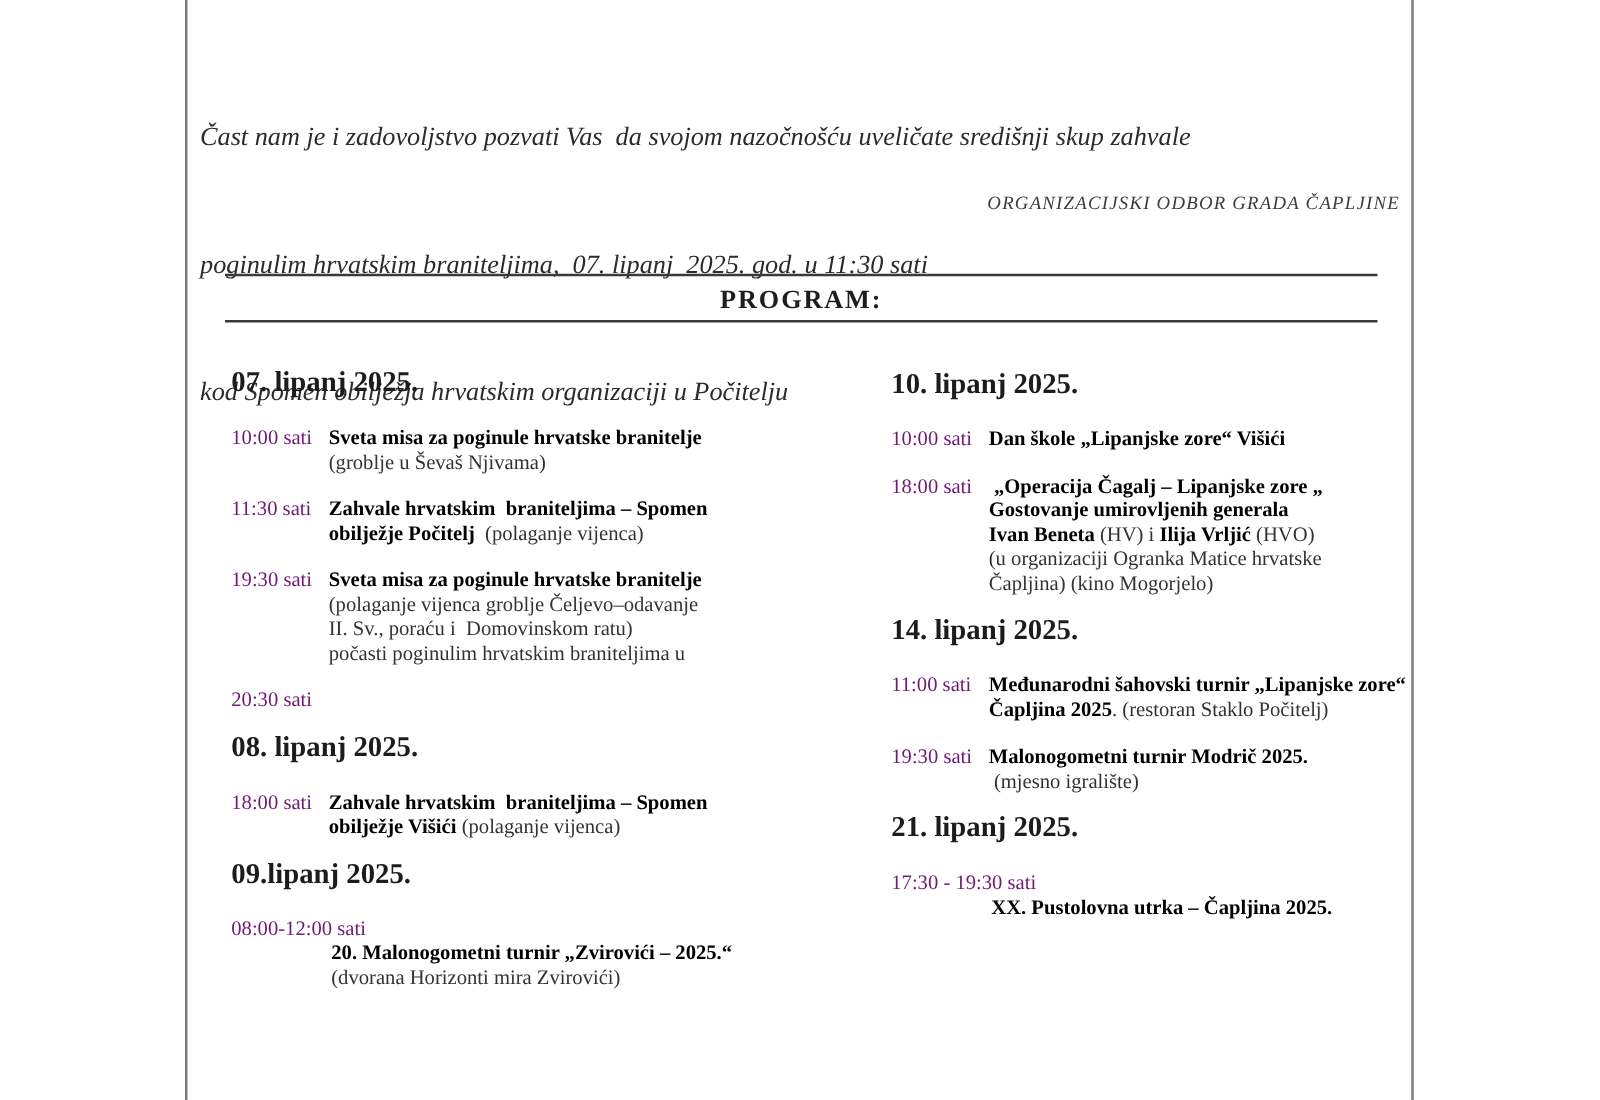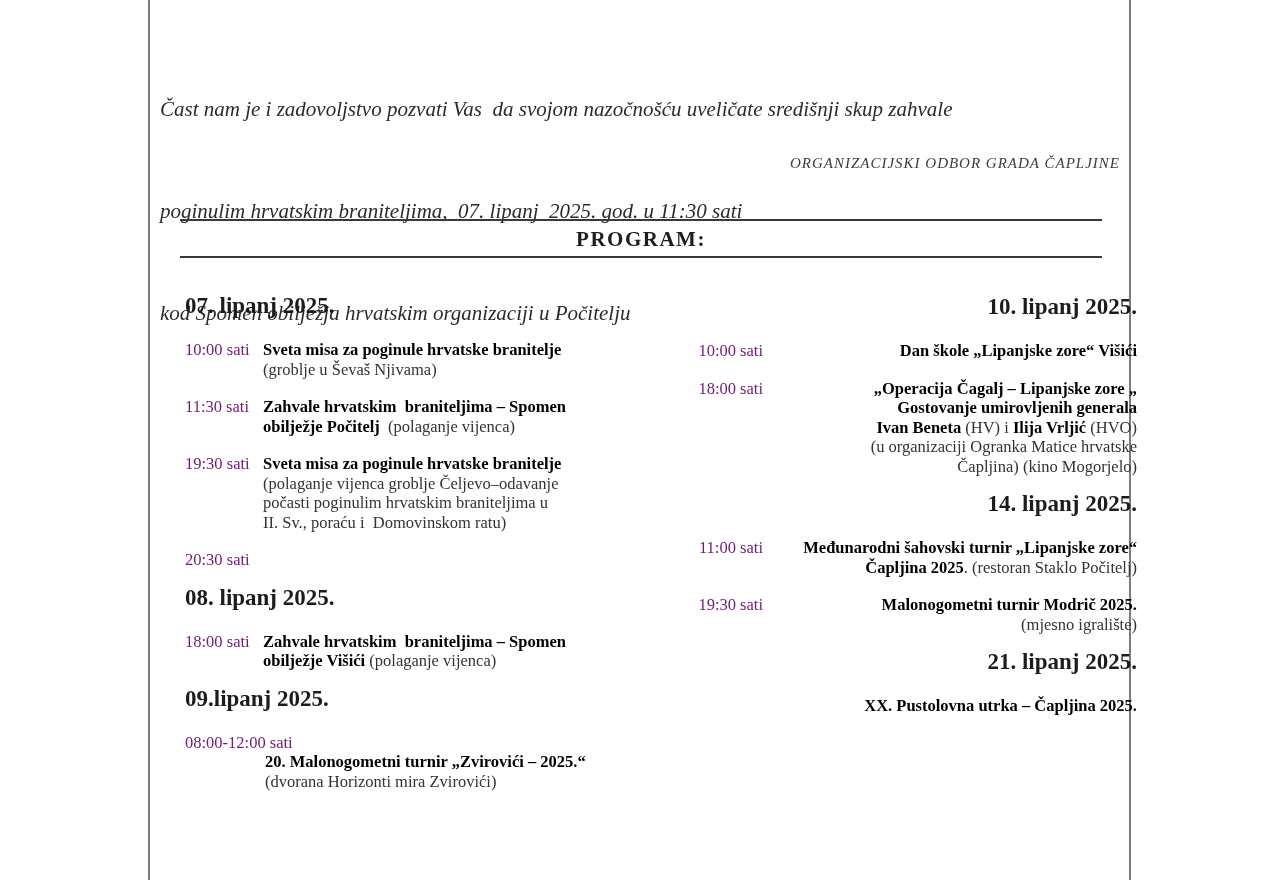--- a/index.html
+++ b/index.html
@@ -43,21 +43,21 @@
   .program-title {
     position:absolute; top:227px; left:180px; width:922px;
     text-align:center;
     font-weight:bold; font-size:21px; letter-spacing:1.5px;
     color:#1e1e1e;
   }
 
   
   .col { position:absolute; width:452px; font-size:16.5px; line-height:19.5px; }
   .col-left  { left:185px; top:296px; }
-  .col-right { left:685px; top:297px;text-align:right; }
+  .col-right { left:713px; top:297px; }
 
   .date {
     font-weight:bold; font-size:23px; line-height:20px;
     color:#1c1c1c;
     margin-bottom:24px;
     white-space:pre-wrap;
   }
   .section { margin-bottom:18px; }
   .entry { display:flex; margin-bottom:18px; }
   .entry.block { display:block; }
@@ -102,22 +102,22 @@
           <div class="desc">
             <div class="line"><span class="b">Zahvale hrvatskim  braniteljima – Spomen</span></div>
             <div class="line"><span class="b">obilježje Počitelj</span><span>  (polaganje vijenca)</span></div>
           </div>
         </div>
         <div class="entry">
           <div class="time">19:30 sati</div>
           <div class="desc">
             <div class="line"><span class="b">Sveta misa za poginule hrvatske branitelje</span></div>
             <div class="line"><span>(polaganje vijenca groblje Čeljevo–odavanje</span></div>
+            <div class="line"><span>II. Sv., poraću i  Domovinskom ratu)</span></div>
             <div class="line"><span>počasti poginulim hrvatskim braniteljima u</span></div>
-            <div class="line"><span>II. Sv., poraću i  Domovinskom ratu)</span></div>
           </div>
         </div>
         <div class="entry">
           <div class="time">20:30 sati</div>
         </div>
       </div>
       <div class="section">
         <div class="date">08. lipanj 2025.</div>
         <div class="entry">
           <div class="time">18:00 sati</div>
@@ -171,19 +171,20 @@
           <div class="time">19:30 sati</div>
           <div class="desc">
             <div class="line"><span class="b">Malonogometni turnir Modrič 2025.</span></div>
             <div class="line"><span> (mjesno igralište)</span></div>
           </div>
         </div>
       </div>
       <div class="section">
         <div class="date">21. lipanj 2025.</div>
         <div class="entry block">
+          <div class="time">17:30 - 19:30 sati</div>
           <div class="desc">
             <div class="line"><span class="b">XX. Pustolovna utrka – Čapljina 2025.</span></div>
           </div>
         </div>
       </div>
     </div>
 </div>
 
 </body></html>

